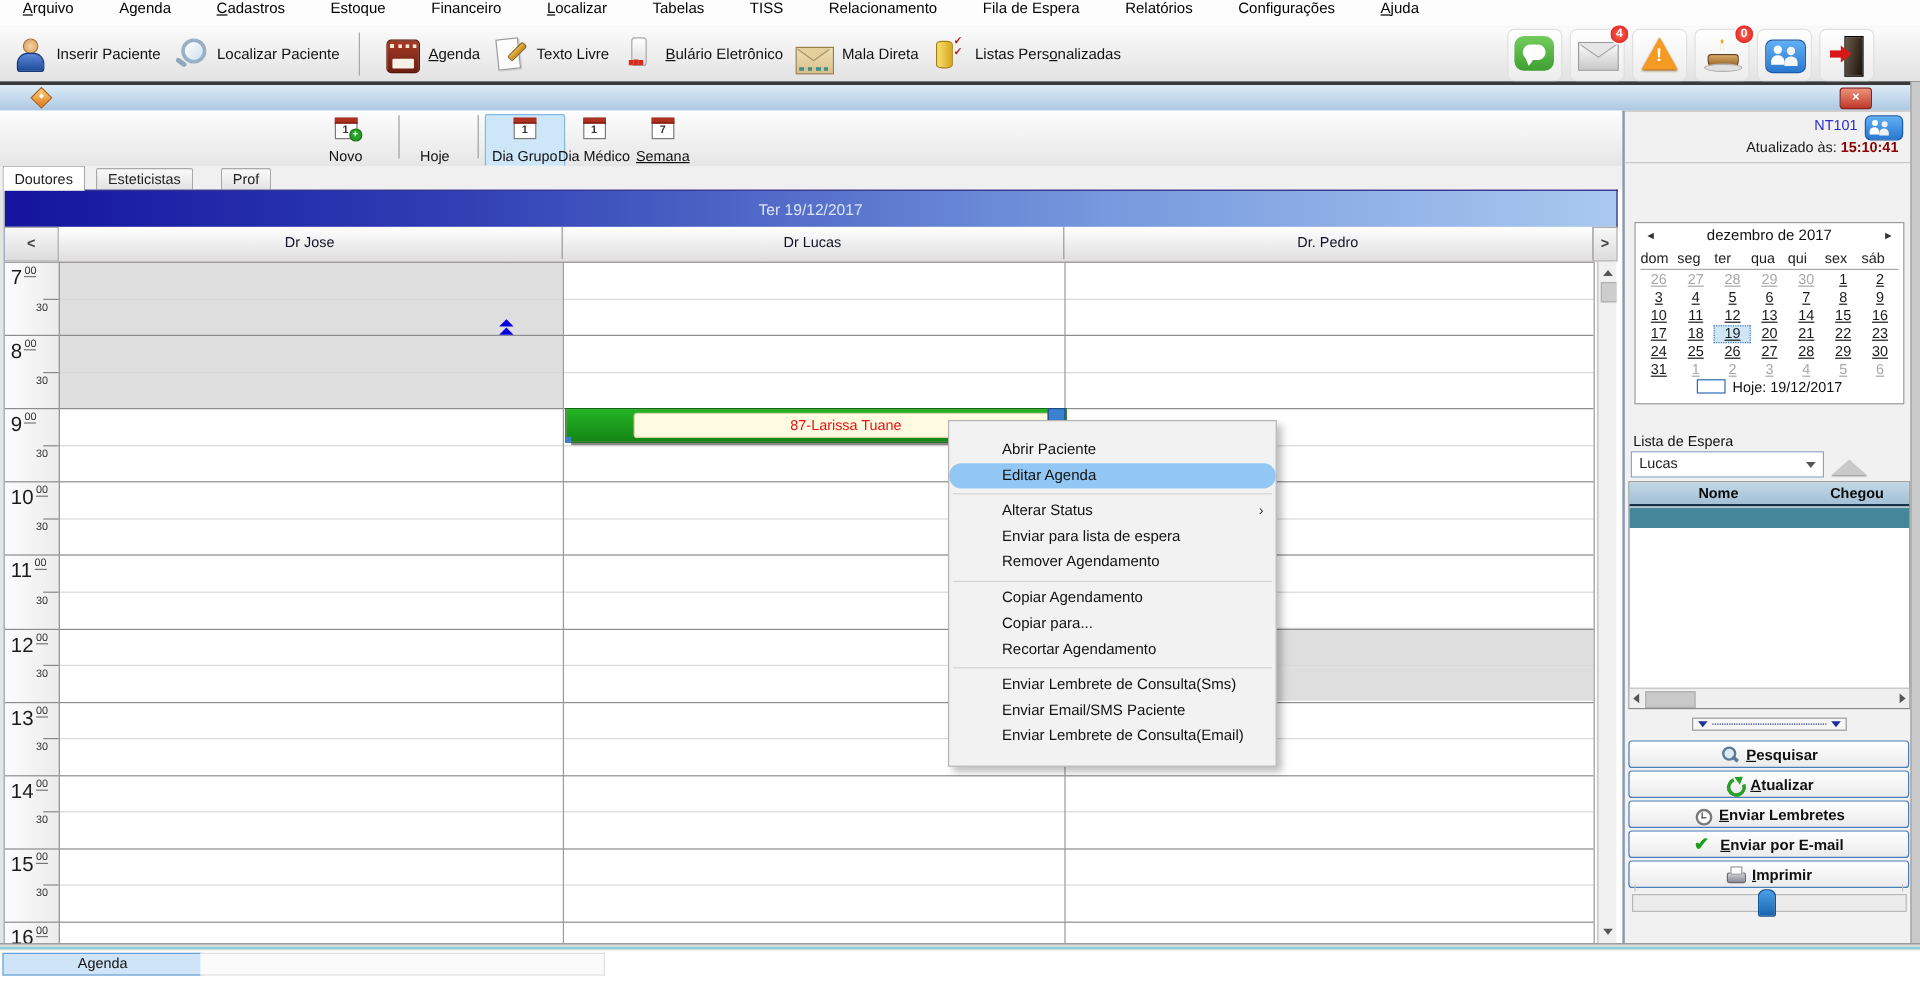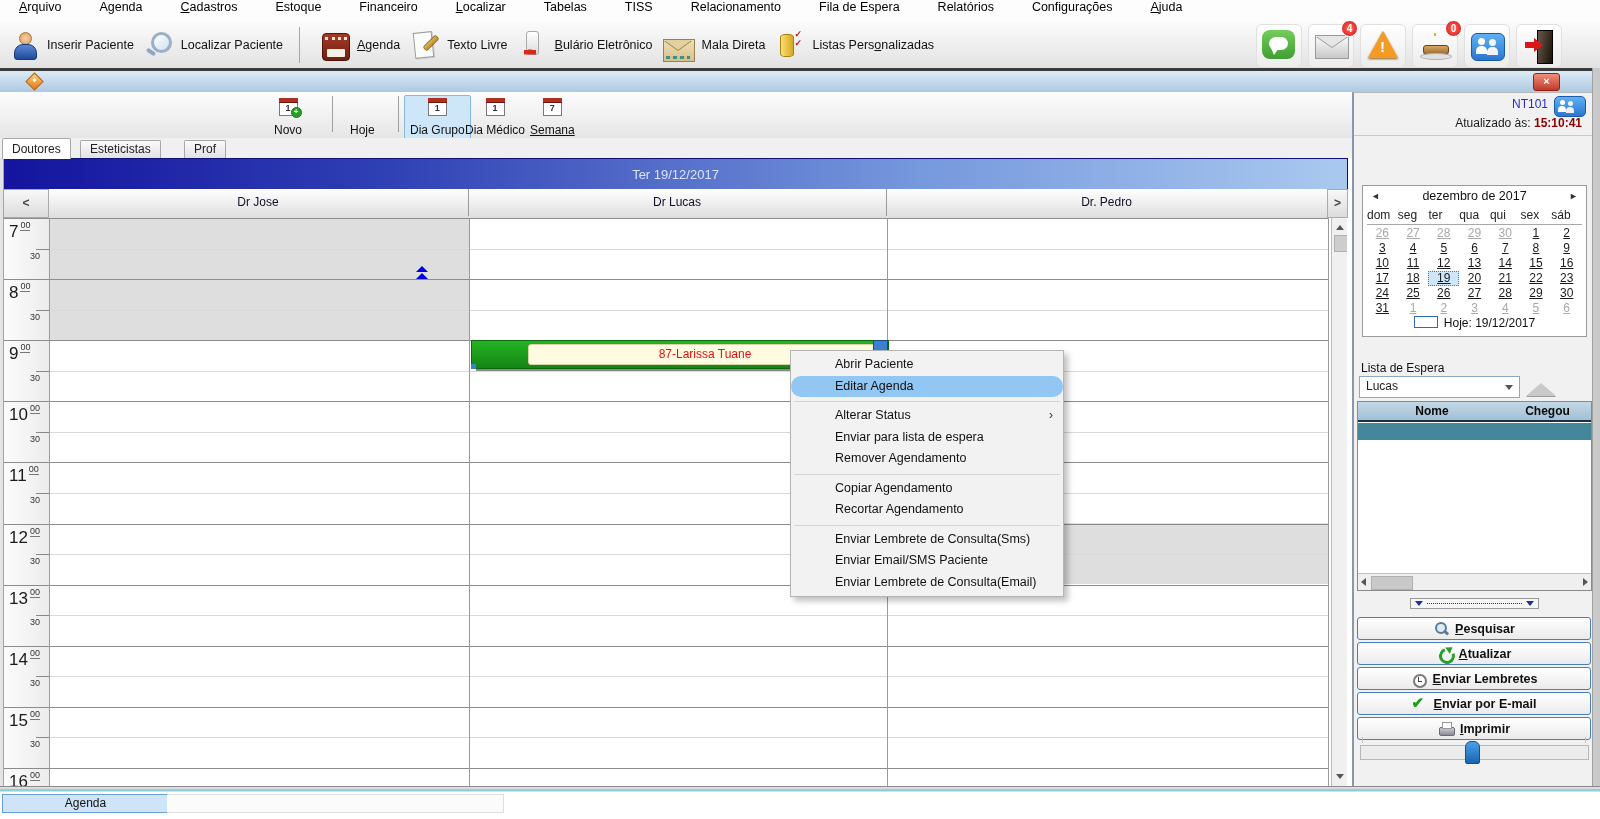--- a/index.html
+++ b/index.html
@@ -114,21 +114,21 @@
   #vscroll{position:absolute;left:1327px;top:0;width:16px;height:568px;background:#f0f0f0;border-left:1px solid #bbb;z-index:9;}
   .sb-arrow{position:absolute;left:0;width:16px;height:15px;color:#555;font-size:8px;text-align:center;line-height:15px;}
   .tri{width:0;height:0;display:inline-block;}
   .tri-up{border-left:4px solid transparent;border-right:4px solid transparent;border-bottom:5px solid #555;}
   .tri-down{border-left:4px solid transparent;border-right:4px solid transparent;border-top:5px solid #555;}
   .tri-left{border-top:4px solid transparent;border-bottom:4px solid transparent;border-right:5px solid #555;}
   .tri-right{border-top:4px solid transparent;border-bottom:4px solid transparent;border-left:5px solid #555;}
   #vthumb{position:absolute;left:2px;top:17px;width:12px;height:15px;background:#cdcdcd;border:1px solid #b0b0b0;}
 
   
-  #ctxmenu{left:790px;top:350px;width:272px;background:#f2f2f2;border:1px solid #b4b4b4;box-shadow:4px 4px 6px rgba(0,0,0,.25);z-index:100;padding:3px 0;}
+  #ctxmenu{left:790px;top:350px;width:272px;background:#f2f2f2;border:1px solid #b4b4b4;box-shadow:4px 4px 6px rgba(0,0,0,.25);z-index:100;padding:13px 0;}
   .cm-item{height:21.5px;line-height:21.5px;padding-left:44px;font-size:12.5px;color:#111;position:relative;white-space:nowrap;}
   .cm-item.hl{background:#93c7f3;border-radius:10px;}
   .cm-sub{position:absolute;right:10px;top:0;font-size:12px;color:#333;}
   .cm-sep{height:8px;position:relative;}
   .cm-sep::after{content:"";position:absolute;left:3px;right:3px;top:4px;border-top:1px solid #d4d4d4;}
 
   
   #sidepanel{left:1352px;top:92px;width:240px;height:696px;background:#f1f1f1;border-left:2px solid #8a97ad;border-top:1px solid #b8b8b8;}
   #station{position:absolute;top:4px;right:46px;color:#2a2ad0;font-size:12px;}
   #mini-people{position:absolute;top:3px;right:8px;width:30px;height:19px;background:linear-gradient(#5fb0f4,#2a78d0);border-radius:5px;border:1px solid #1a5aa8;}
@@ -402,20 +402,21 @@
 
 <div id="ctxmenu" class="abs">
     <div class="cm-item">Abrir Paciente</div>
     <div class="cm-item hl">Editar Agenda</div>
     <div class="cm-sep"></div>
     <div class="cm-item">Alterar Status<span class="cm-sub">›</span></div>
     <div class="cm-item">Enviar para lista de espera</div>
     <div class="cm-item">Remover Agendamento</div>
     <div class="cm-sep"></div>
     <div class="cm-item">Copiar Agendamento</div>
+    <div class="cm-item">Copiar para...</div>
     <div class="cm-item">Recortar Agendamento</div>
     <div class="cm-sep"></div>
     <div class="cm-item">Enviar Lembrete de Consulta(Sms)</div>
     <div class="cm-item">Enviar Email/SMS Paciente</div>
     <div class="cm-item">Enviar Lembrete de Consulta(Email)</div>
   </div>
 
 <div id="sidepanel" class="abs">
   <div id="station">NT101</div>
   <div id="mini-people"></div>

